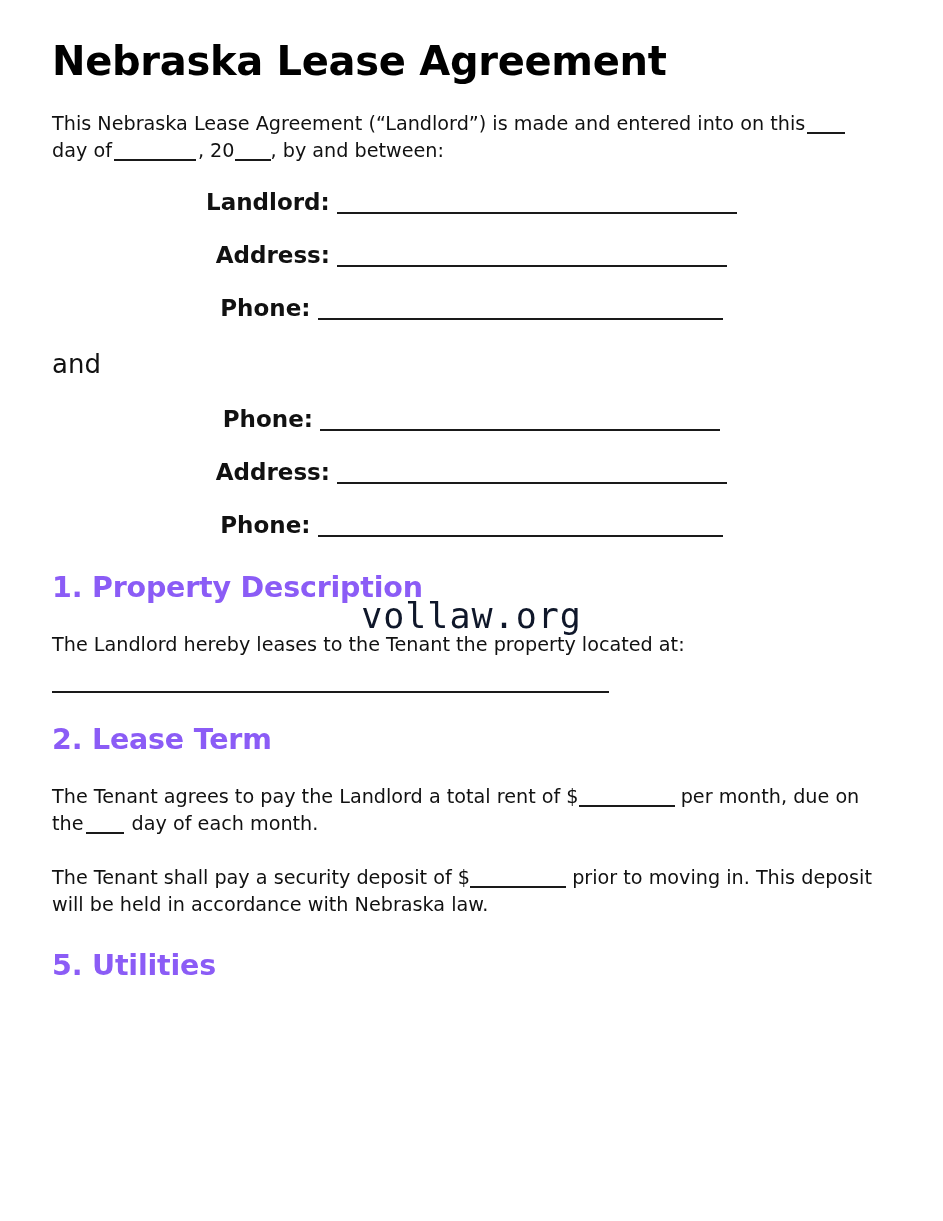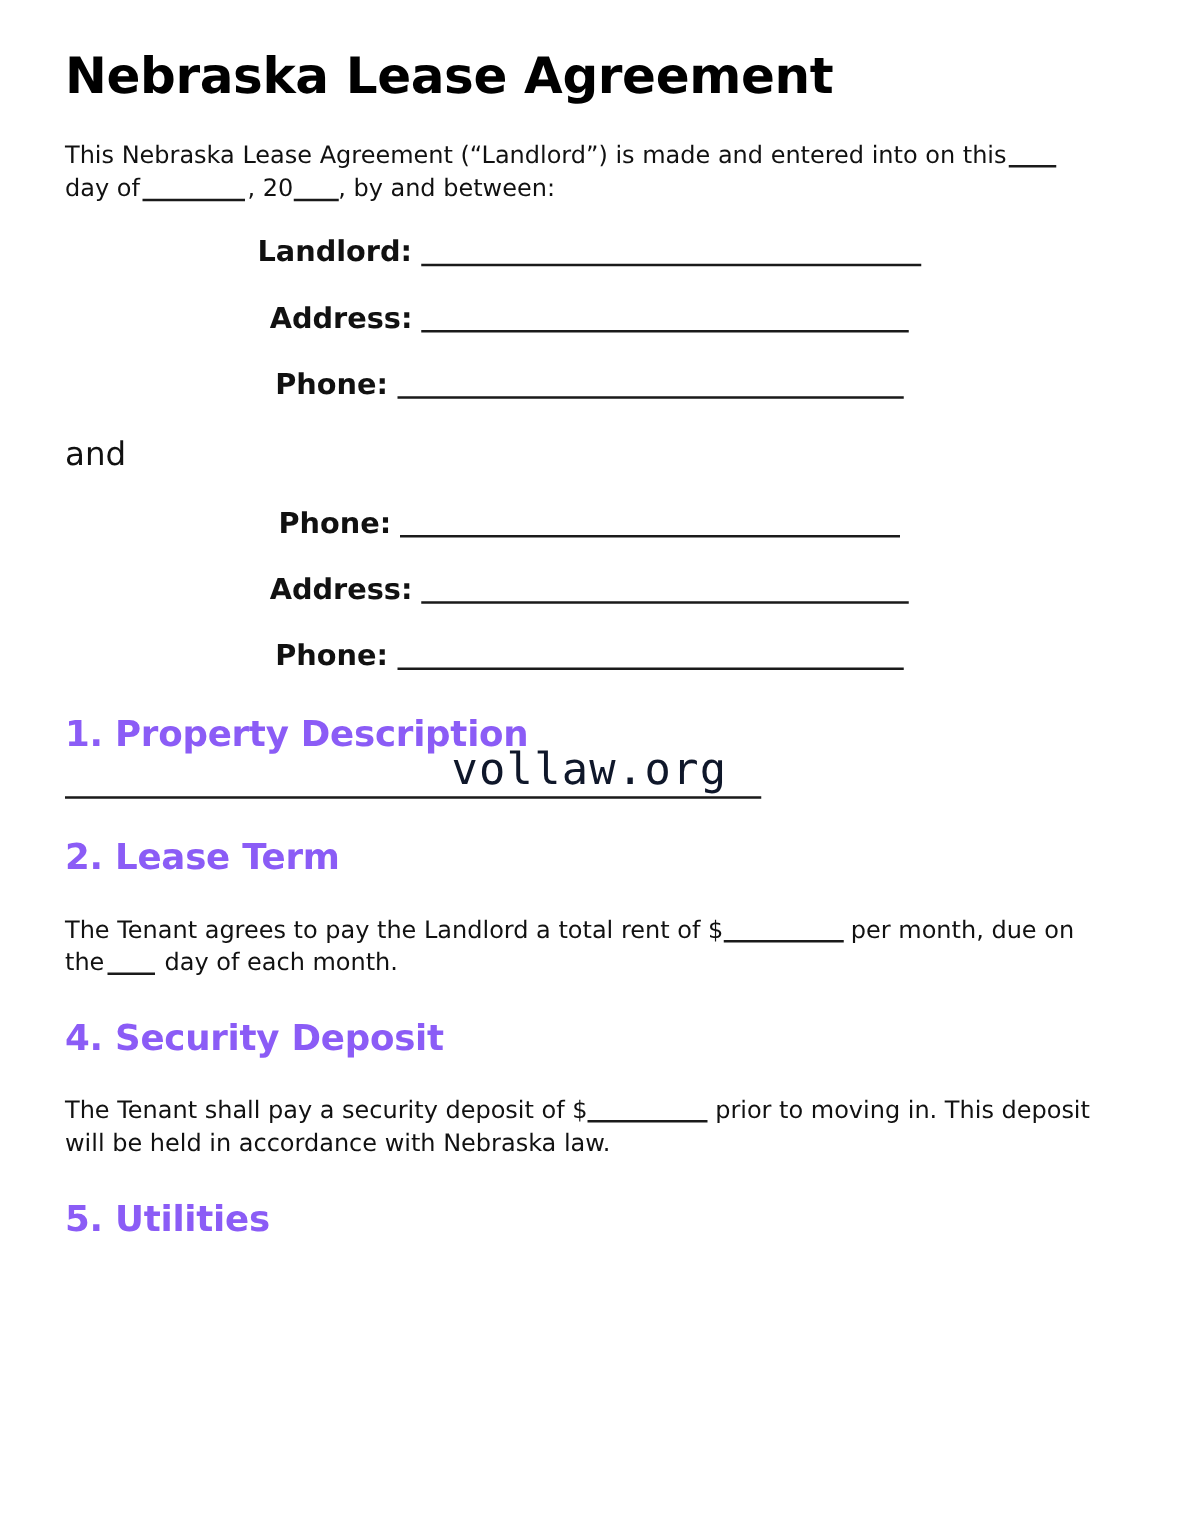--- a/index.html
+++ b/index.html
@@ -157,31 +157,31 @@
     <span class="field-blank bl-390"></span>
   </div>
 
   <div class="field-row">
     <span class="field-label">Phone:</span>
     <span class="field-blank bl-405"></span>
   </div>
 
 
   <h2 class="section-heading">1. Property Description</h2>
+  <p class="para">The Landlord hereby leases to the Tenant the property located at:</p>
   <div class="property-line"></div>
 
   <h2 class="section-heading">2. Lease Term</h2>
 
   <p class="para">
     <span>The Tenant agrees to pay the Landlord a total rent of $</span><span class="ul-money"></span>
     <span>per month, due on the</span><span class="ul-short"></span>
     <span>day of each month.</span>
   </p>
 
-  <h2 class="section-heading">4. Security Deposit</h2>
   <p class="para">
     <span>The Tenant shall pay a security deposit of $</span><span class="ul-money"></span>
     <span>prior to moving in. This deposit will be held in accordance with Nebraska law.</span>
   </p>
 
   <h2 class="section-heading">5. Utilities</h2>
 
 </div>
 
 </body></html>

